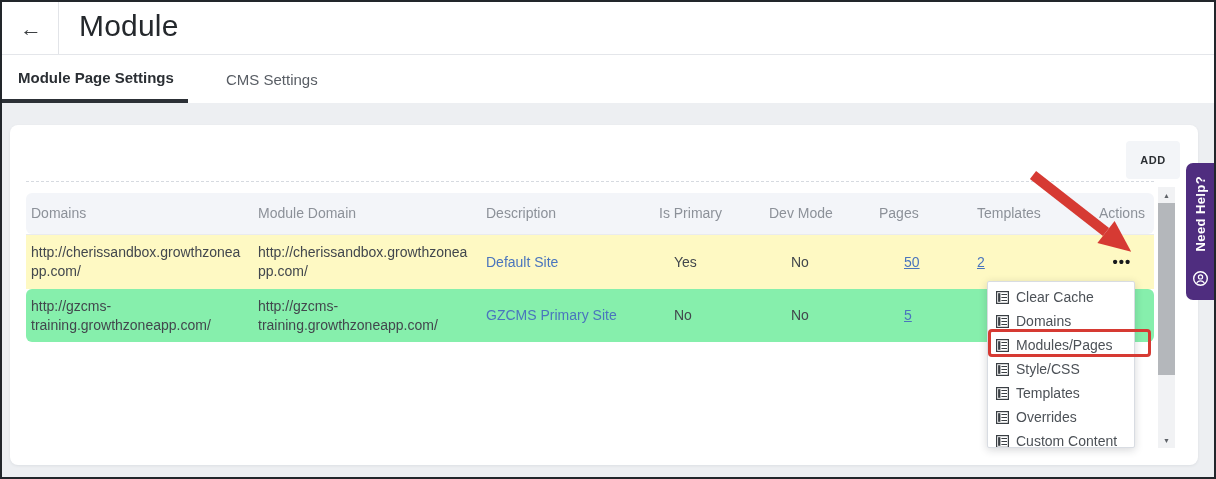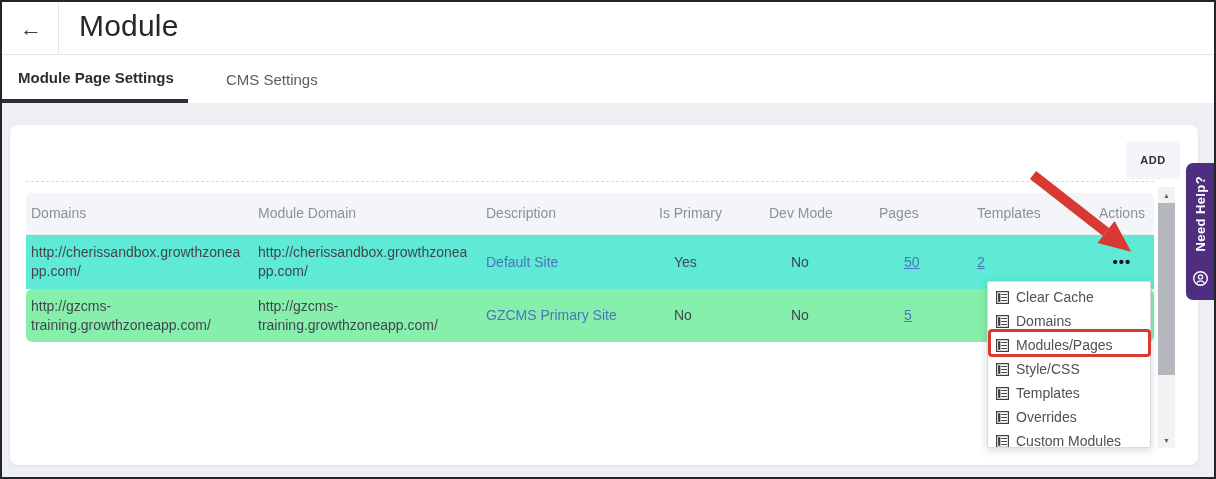--- a/index.html
+++ b/index.html
@@ -65,21 +65,21 @@
   
   .grid-row{
     position:absolute; left:24px; width:1128px;
     display:grid; grid-template-columns:227px 228px 173px 110px 110px 98px 117px 65px;
     align-items:center; font-size:14px;
   }
   .grid-row > div{ padding-left:5px; padding-right:8px; line-height:19px; }
   .thead{
     top:191px; height:41px; background:#f3f5f9; border-radius:6px; color:#8c9199;
   }
-  .row-1{ top:232px; height:55px; background:#5eead4; border-top:1px solid #e9ebef; color:#42474d; }
+  .row-1{ top:232px; height:55px; background:#fef9c3; border-top:1px solid #e9ebef; color:#42474d; }
   .row-2{ top:287px; height:53px; background:#86efac; border-radius:6px; color:#42474d; }
   .cell-wrap{ overflow-wrap:break-word; word-wrap:break-word; }
   .cell-actions{ text-align:center; padding-right:4px !important; }
   .pad-a{ padding-left:20px !important; }
   .pad-b{ padding-left:27px !important; }
   .pad-c{ padding-left:30px !important; }
   a.lnk{ color:#4a75bd; text-decoration:none; cursor:pointer; }
   a.lnk.u{ text-decoration:underline; }
   .ellipsis-btn{
     display:inline-block; font-size:15px; font-weight:700; color:#17191c;
@@ -98,21 +98,21 @@
   }
   .vscroll .btn.up{ top:0; }
   .vscroll .btn.down{ bottom:0; }
   .vscroll .thumb{
     position:absolute; left:0; top:16px; width:17px; height:172px; background:#b4b7bb;
     cursor:pointer;
   }
 
   
   .dropdown{
-    position:absolute; left:985px; top:279px; width:164px; height:167px;
+    position:absolute; left:985px; top:279px; width:148px; height:167px;
     background:#fff; border:1px solid #d8dce2; border-radius:2px;
     box-shadow:0 2px 8px rgba(30,35,45,.18); overflow:hidden; z-index:40;
     padding-top:3px;
   }
   .menu-item{
     height:24px; display:flex; align-items:center; gap:7px; padding:0 8px;
     font-size:14px; color:#4c5157; cursor:pointer; white-space:nowrap;
   }
   .menu-item .mi-icon{ display:flex; flex:0 0 auto; }
 
@@ -289,21 +289,21 @@
     <div class="menu-item">
       <span class="mi-icon">
         <svg width="13" height="13" viewBox="0 0 13 13">
             <rect x="0.6" y="0.6" width="11.8" height="11.8" fill="none" stroke="#3a3f44" stroke-width="1.2"></rect>
             <rect x="2.1" y="2.2" width="2.3" height="8.6" fill="#3a3f44"></rect>
             <line x1="5.4" y1="3.5" x2="11" y2="3.5" stroke="#3a3f44" stroke-width="1"></line>
             <line x1="5.4" y1="6.5" x2="11" y2="6.5" stroke="#3a3f44" stroke-width="1"></line>
             <line x1="5.4" y1="9.5" x2="11" y2="9.5" stroke="#3a3f44" stroke-width="1"></line>
           </svg>
       </span>
-      <span>Custom Modules</span>
+      <span>Custom Content</span>
     </div>
   </div>
 
   <div class="annot-box"></div>
 
   <svg class="annot-arrow" viewBox="0 0 1212 475">
     <defs>
       <marker id="arrow-head" markerUnits="userSpaceOnUse" markerWidth="38" markerHeight="34" refX="2" refY="16" orient="auto">
         <path d="M2,2 L34,16 L2,30 z" fill="#d63a33"></path>
       </marker>

